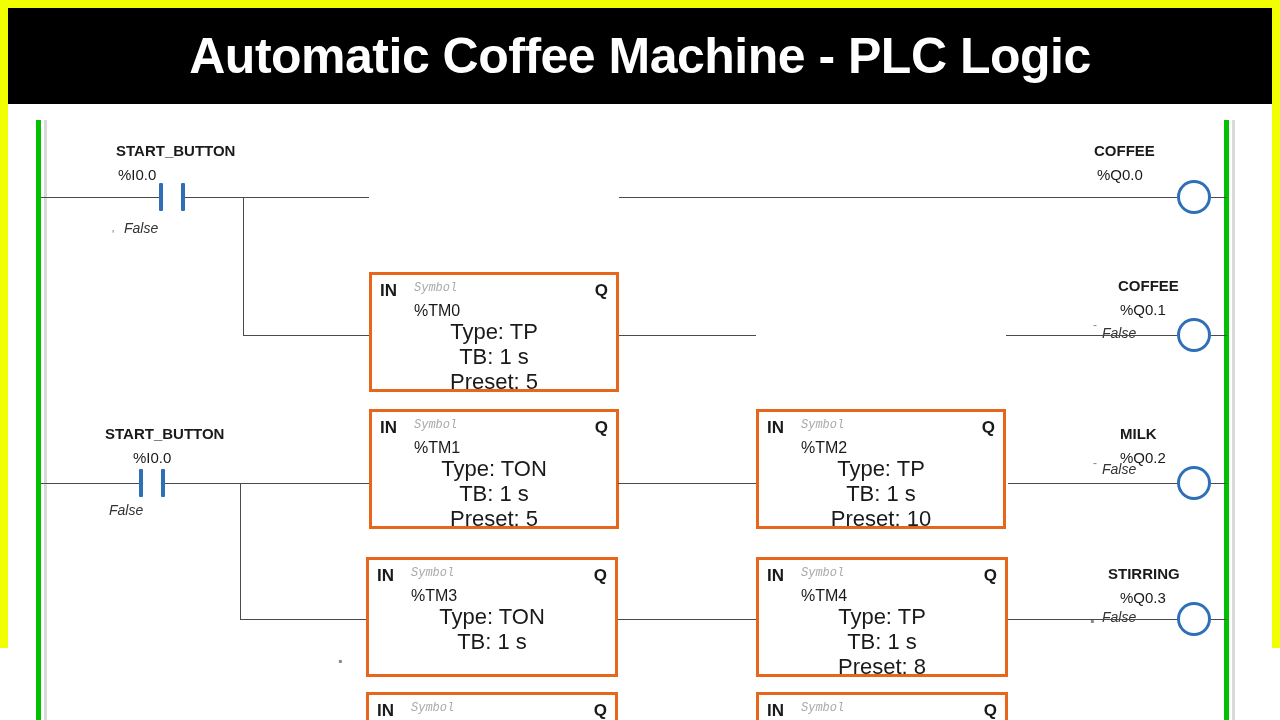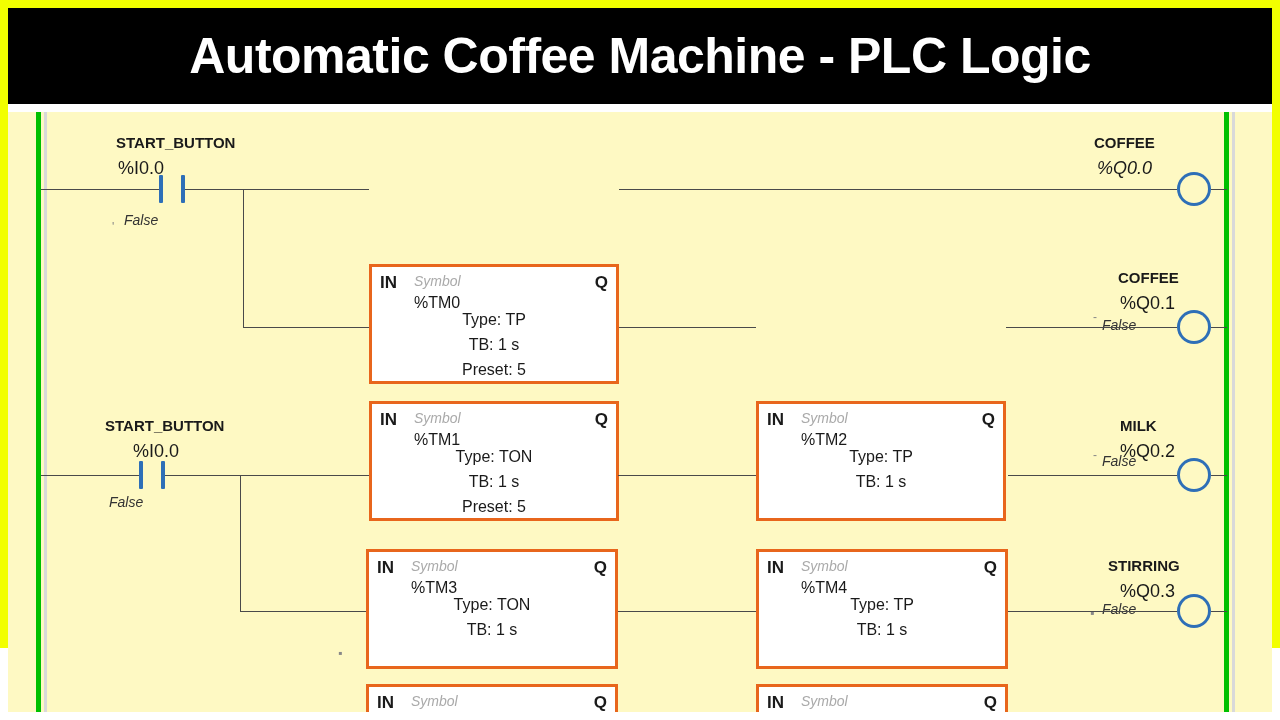--- a/index.html
+++ b/index.html
@@ -49,24 +49,24 @@
     font-weight: bold;
     letter-spacing: -0.5px;
     font-family: "Liberation Sans", sans-serif;
     white-space: nowrap;
   }
 
   
   #canvas {
     position: absolute;
     left: 8px;
-    top: 112px;
+    top: 120px;
     width: 1264px;
     height: 600px;
-    background: #fef9c3;
+    background: #ffffff;
     overflow: hidden;
   }
 
   
   .rail {
     position: absolute;
     top: 0;
     width: 5px;
     height: 600px;
     background: #00c000;
@@ -108,21 +108,21 @@
 
   .label-name {
     position: absolute;
     font-size: 15px;
     font-weight: bold;
     color: #1a1a1a;
     white-space: nowrap;
   }
   .label-addr {
     position: absolute;
-    font-size: 18px;
+    font-size: 15px;
     color: #1a1a1a;
     white-space: nowrap;
   }
   .label-state {
     position: absolute;
     font-size: 14px;
     font-style: italic;
     color: #333333;
     white-space: nowrap;
   }
@@ -149,36 +149,37 @@
   .tblock .q {
     position: absolute;
     right: 8px; top: 6px;
     font-size: 17px;
     font-weight: bold;
     color: #1a1a1a;
   }
   .tblock .symbol {
     position: absolute;
     left: 42px; top: 6px;
-    font-size: 14px;
+    font-size: 12px;
     font-style: italic;
     color: #aaaaaa;
+    font-family: Liberation Mono, monospace;
   }
   .tblock .tname {
     position: absolute;
     left: 42px; top: 27px;
     font-size: 16px;
     color: #1a1a1a;
   }
   .tblock .row {
     position: absolute;
     left: 0;
     width: 100%;
     text-align: center;
-    font-size: 16px;
+    font-size: 22px;
     color: #1a1a1a;
   }
   .tblock .r1 { top: 44px; }
   .tblock .r2 { top: 69px; }
   .tblock .r3 { top: 94px; }
   .tblock .row .lbl { }
   .tblock .row .val { }
 
   
   .coil {
@@ -271,21 +272,21 @@
       <div class="symbol">Symbol</div>
       <div class="tname">%TM0</div>
       <div class="row r1"><span class="lbl">Type:</span> <span class="val">TP</span></div>
       <div class="row r2"><span class="lbl">TB:</span> <span class="val">1 s</span></div>
       <div class="row r3"><span class="lbl">Preset:</span> <span class="val">5</span></div>
     </div>
 
     <div class="wire h" style="left:611px; top:77px; width:558px;"></div>
 
     <div class="label-name" style="left:1086px; top:22px;">COFFEE</div>
-    <div class="label-addr" style="left:1089px; top:46px;font-style:italic;">%Q0.0</div>
+    <div class="label-addr" style="left:1089px; top:46px;">%Q0.0</div>
     <div class="label-state" style="left:1094px; top:205px;">False</div>
     <div class="tick" style="left:1085px; top:198px;">-</div>
     <div class="coil" style="left:1169px; top:60px;">
       <div class="lp"></div>
       <div class="rp"></div>
     </div>
     <div class="wire h" style="left:1203px; top:77px; width:16px;"></div>
 
 
     <div class="tblock" style="left:361px; top:289px; width:250px; height:120px;">
@@ -300,20 +301,21 @@
 
     <div class="wire h" style="left:611px; top:215px; width:137px;"></div>
 
     <div class="tblock" style="left:748px; top:289px; width:250px; height:120px;">
       <div class="in">IN</div>
       <div class="q">Q</div>
       <div class="symbol">Symbol</div>
       <div class="tname">%TM2</div>
       <div class="row r1"><span class="lbl">Type:</span> <span class="val">TP</span></div>
       <div class="row r2"><span class="lbl">TB:</span> <span class="val">1 s</span></div>
+      <div class="row r3"><span class="lbl">Preset:</span> <span class="val">10</span></div>
     </div>
 
     <div class="wire h" style="left:998px; top:215px; width:171px;"></div>
 
     <div class="label-name" style="left:1110px; top:157px;">COFFEE</div>
     <div class="label-addr" style="left:1112px; top:181px;">%Q0.1</div>
     <div class="label-state" style="left:1094px; top:341px;">False</div>
     <div class="tick" style="left:1085px; top:336px;">-</div>
     <div class="coil" style="left:1169px; top:198px;">
       <div class="lp"></div>
@@ -346,20 +348,21 @@
 
     <div class="wire h" style="left:610px; top:363px; width:138px;"></div>
 
     <div class="tblock" style="left:748px; top:437px; width:252px; height:120px;">
       <div class="in">IN</div>
       <div class="q">Q</div>
       <div class="symbol">Symbol</div>
       <div class="tname">%TM4</div>
       <div class="row r1"><span class="lbl">Type:</span> <span class="val">TP</span></div>
       <div class="row r2"><span class="lbl">TB:</span> <span class="val">1 s</span></div>
+      <div class="row r3"><span class="lbl">Preset:</span> <span class="val">8</span></div>
     </div>
 
     <div class="wire h" style="left:1000px; top:363px; width:169px;"></div>
 
     <div class="label-name" style="left:1112px; top:305px;">MILK</div>
     <div class="label-addr" style="left:1112px; top:329px;">%Q0.2</div>
     <div class="label-state" style="left:1094px; top:489px;">False</div>
     <div class="tick" style="left:1082px; top:494px;">▪</div>
     <div class="coil" style="left:1169px; top:346px;">
       <div class="lp"></div>

